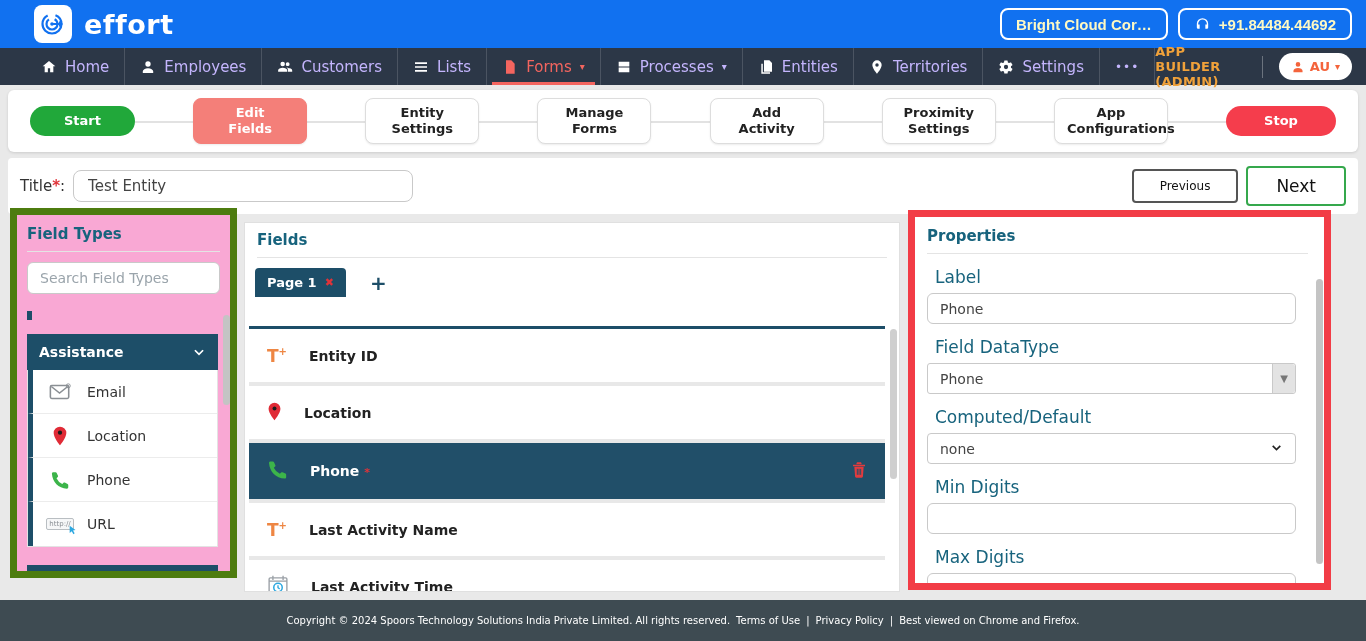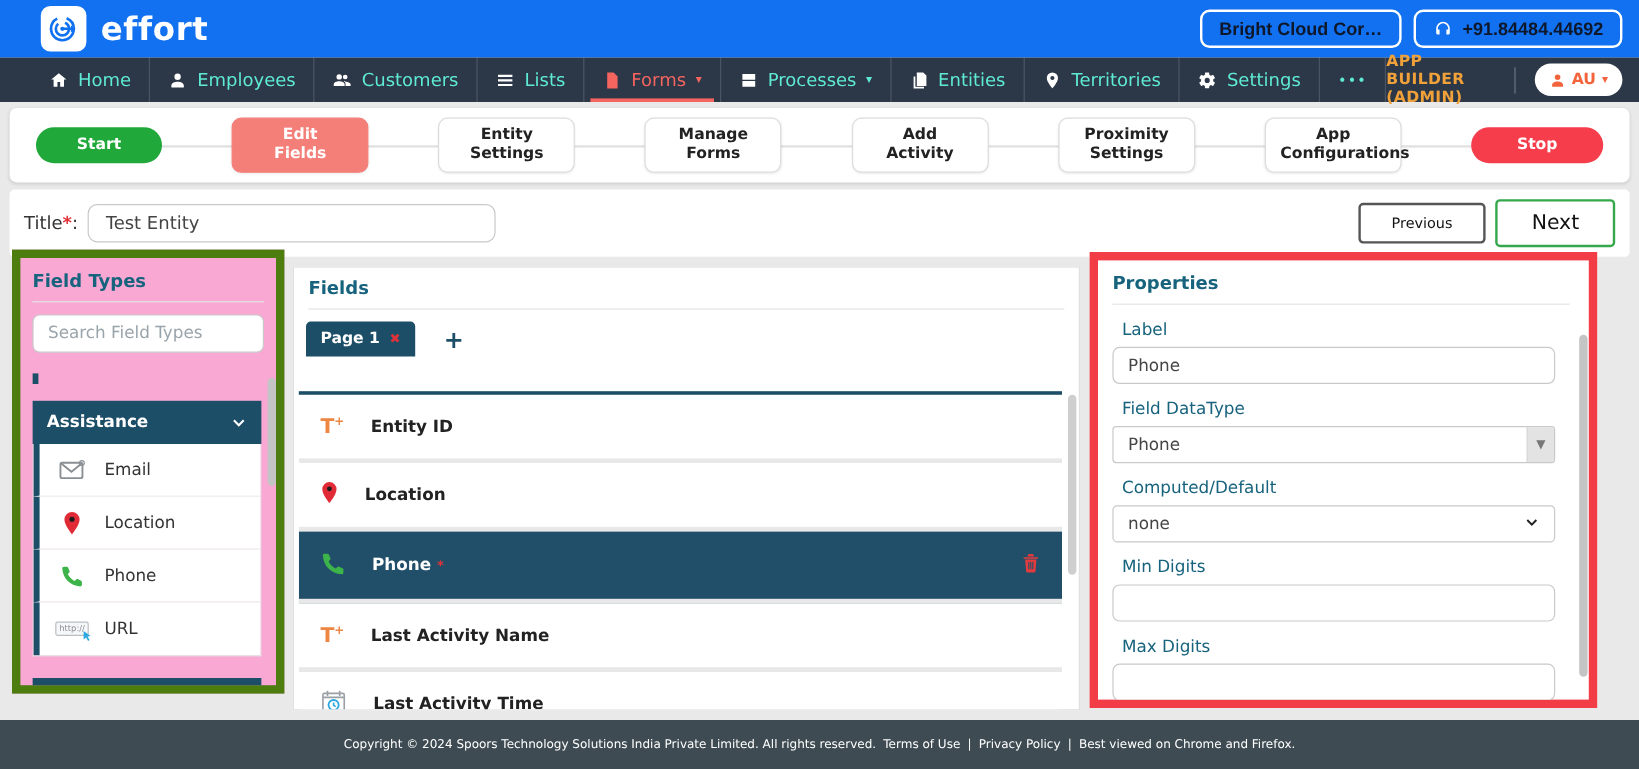--- a/index.html
+++ b/index.html
@@ -4,25 +4,25 @@
 <style>
   * { box-sizing: border-box; margin: 0; padding: 0; }
   html,body { width:1366px; height:641px; overflow:hidden; }
   body { font-family:"DejaVu Sans","Liberation Sans",sans-serif; background:#e9e9e9; position:relative; }
 
   
   .header { position:absolute; top:0; left:0; width:1366px; height:48px; background:#1171f0; display:flex; align-items:center; padding:0 14px 0 34px; }
   .logo-box { width:38px; height:38px; background:#fff; border-radius:8px; display:flex; align-items:center; justify-content:center; }
   .logo-text { color:#fff; font-size:27px; font-weight:700; margin-left:12px; letter-spacing:.5px; }
   .header-spacer { flex:1; }
-  .hdr-btn { border:2px solid #fff; border-radius:8px; height:32px; padding:0 14px; color:#0f172a; font-size:15px; font-weight:700; display:flex; align-items:center; gap:8px; background:transparent; cursor:pointer; margin-left:10px; white-space:nowrap; }
+  .hdr-btn { border:2px solid #fff; border-radius:8px; height:32px; padding:0 14px; color:#fef9c3; font-size:15px; font-weight:700; display:flex; align-items:center; gap:8px; background:transparent; cursor:pointer; margin-left:10px; white-space:nowrap; }
 
   
   .nav { position:absolute; top:48px; left:0; width:1366px; height:37px; background:#2c3747; display:flex; align-items:stretch; padding-left:26px; }
-  .nav-item { display:flex; align-items:center; gap:8px; padding:0 15px; color:#5eead4; font-size:15px; font-weight:500; border-left:1px solid rgba(255,255,255,.15); cursor:pointer; position:relative; white-space:nowrap; }
+  .nav-item { display:flex; align-items:center; gap:8px; padding:0 15px; color:#c4b5fd; font-size:15px; font-weight:500; border-left:1px solid rgba(255,255,255,.15); cursor:pointer; position:relative; white-space:nowrap; }
   .nav-item:first-child { border-left:none; }
   .nav-item.last-sep { border-right:1px solid rgba(255,255,255,.15); }
   .nav-item svg { width:16px; height:16px; fill:#fff; }
   .nav-item.active { color:#f4655f; }
   .nav-item.active svg { fill:#f4655f; }
   .nav-item.active .underline { position:absolute; left:5px; right:5px; bottom:0; height:3px; background:#f4655f; }
   .caret { font-size:10px; }
   .nav-right { margin-left:auto; display:flex; align-items:center; padding-right:14px; }
   .app-builder { color:#f0a13a; font-size:13px; font-weight:700; letter-spacing:.3px; margin-right:16px; }
   .nav-vsep { width:1px; height:22px; background:rgba(255,255,255,.3); margin-right:16px; }
@@ -77,21 +77,21 @@
   .add-page { color:#1d4e68; font-size:20px; font-weight:700; margin-left:24px; cursor:pointer; line-height:1; }
   .fields-list { position:absolute; left:4px; right:14px; top:103px; bottom:0; border-top:3px solid #1d4e68; overflow:hidden; }
   .f-row { height:57px; display:flex; align-items:center; gap:22px; padding:0 18px; background:#fff; border-bottom:4px solid #e8e8e8; font-size:14px; font-weight:700; color:#222; cursor:pointer; position:relative; }
   .f-row.selected { background:#214f69; color:#fff; height:60px; }
   .f-row .trash { position:absolute; right:18px; top:50%; transform:translateY(-50%); cursor:pointer; }
   .mp-scroll { position:absolute; right:2px; top:106px; width:7px; height:150px; background:#cfcfcf; border-radius:4px; }
 
   
   .red-box { position:absolute; top:210px; left:908px; width:423px; height:380px; border:7px solid #f23c46; background:#fff; }
   .props-inner { position:relative; width:100%; height:100%; padding:10px 16px 0 12px; overflow:hidden; }
-  .prop-label { color:#17637d; font-size:14px; margin:13px 0 6px 8px; }
+  .prop-label { color:#17637d; font-size:17px; margin:13px 0 6px 8px; }
   .prop-input { width:calc(100% - 12px); height:31px; border:1px solid #c9c9c9; border-radius:6px; padding:0 12px; font-size:14px; color:#444; font-family:inherit; display:block; }
   .prop-select { width:calc(100% - 12px); height:31px; border:1px solid #c9c9c9; border-radius:4px; display:flex; align-items:center; padding-left:12px; font-size:14px; color:#444; position:relative; cursor:pointer; }
   .prop-select.disabled { border-radius:3px; cursor:default; }
   .dd-box { position:absolute; right:0; top:0; bottom:0; width:23px; background:#e3e3e3; border-left:1px solid #c9c9c9; display:flex; align-items:center; justify-content:center; color:#777; font-size:10px; border-radius:0 3px 3px 0; }
   .dd-chevron { position:absolute; right:12px; top:50%; transform:translateY(-50%); }
   .dd-chevron svg { width:13px; height:13px; stroke:#222; stroke-width:3; fill:none; }
   .pr-scroll { position:absolute; right:1px; top:62px; width:7px; height:285px; background:#c4c4c4; border-radius:4px; }
 
   
   .footer { position:absolute; top:600px; left:0; width:1366px; height:41px; background:#3e4b52; color:#fff; display:flex; align-items:center; justify-content:center; font-size:10px; gap:6px; }

